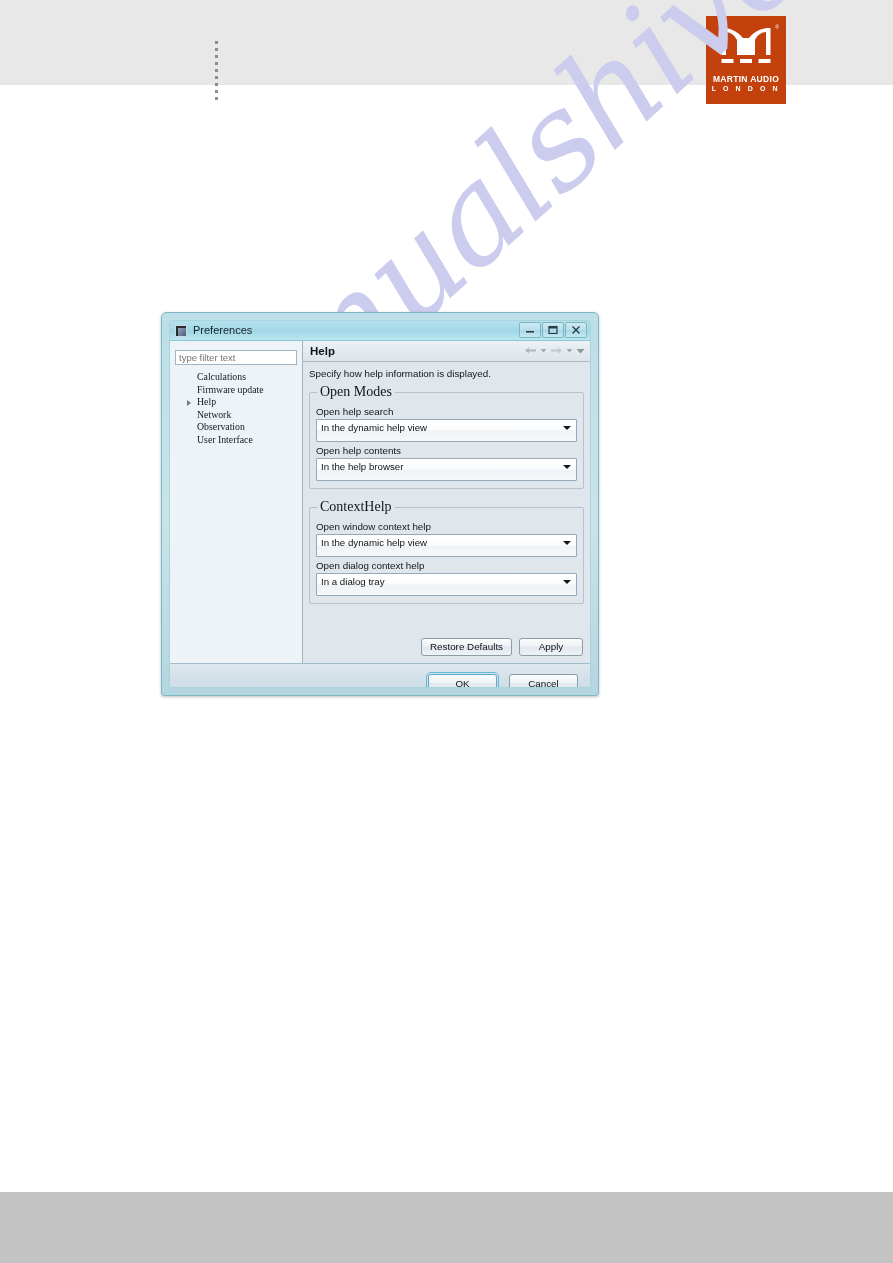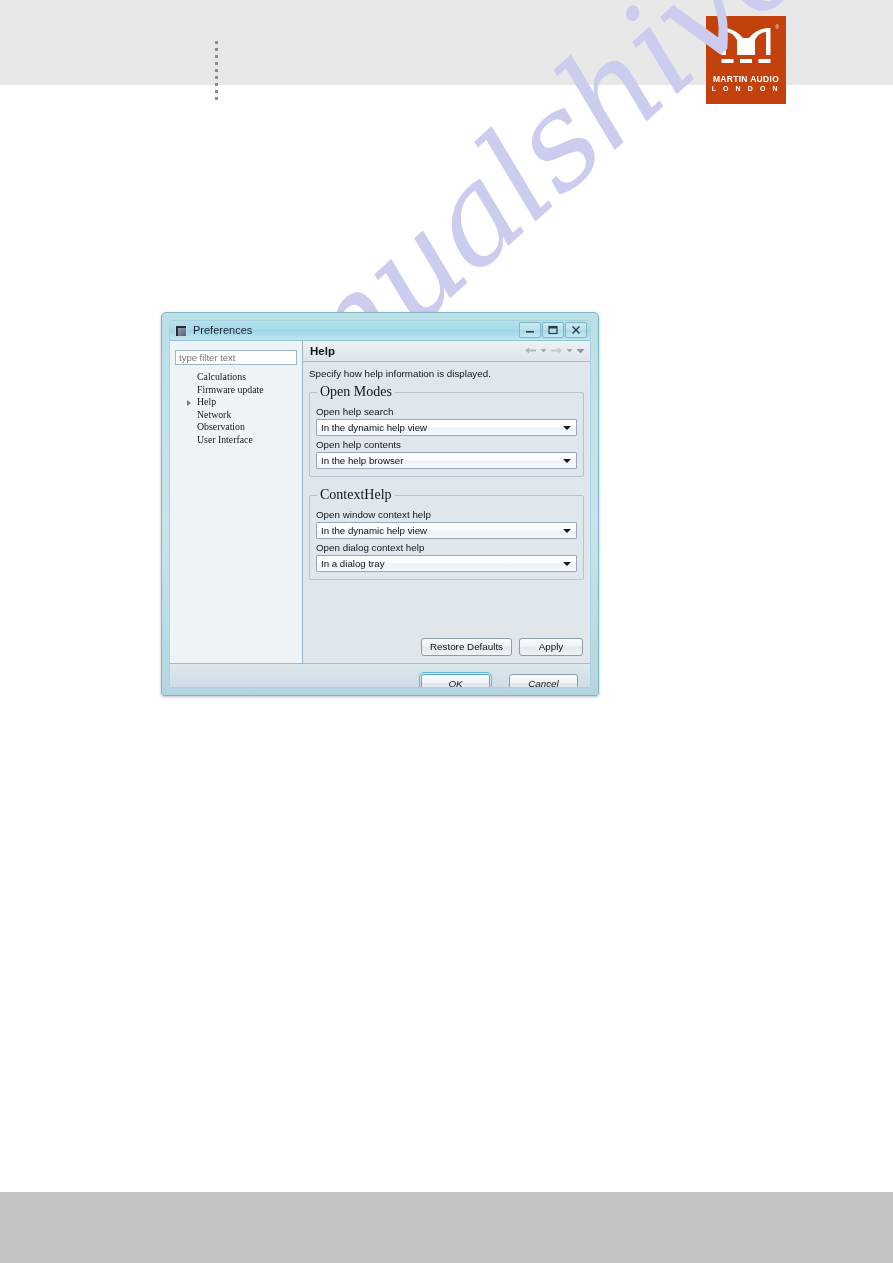--- a/index.html
+++ b/index.html
@@ -264,21 +264,21 @@
     font-family: Liberation Serif, serif;
   }
   .field-label {
     font-size: 9.8px;
     color: #10161c;
     margin: 3px 0 2px 0;
     font-family: "Liberation Sans", sans-serif;
   }
   .combo {
     position: relative;
-    height: 17px;
+    height: 23px;
     background: linear-gradient(to bottom, #ffffff 0%, #fbfcfd 48%, #eef2f6 52%, #f6f9fb 100%);
     border: 1px solid #97a9b8;
     border-radius: 1px;
     margin-bottom: 0;
     cursor: default;
   }
   .combo-text {
     position: absolute;
     left: 4px; top: 1px;
     font-size: 9.7px;
@@ -327,22 +327,21 @@
   .dlg-footer {
     position: relative;
     height: 38px;
     background: linear-gradient(to bottom, #dde7ee 0%, #d2dfe8 50%, #c9d9e4 100%);
     border-top: 1px solid #a3bcca;
   }
   .footer-btns {
     position: absolute;
     right: 12px; top: 10px;
     display: flex;
-    gap: 19px;
-    font-style: italic;
+    gap: 12px;
   }
   .footer-btns .btn { min-width: 69px; height: 19px; line-height: 17px; }
 </style>
 </head>
 <body>
 
 <div id="page">
 
   <div class="band-top"></div>
   <div class="band-bottom"></div>

